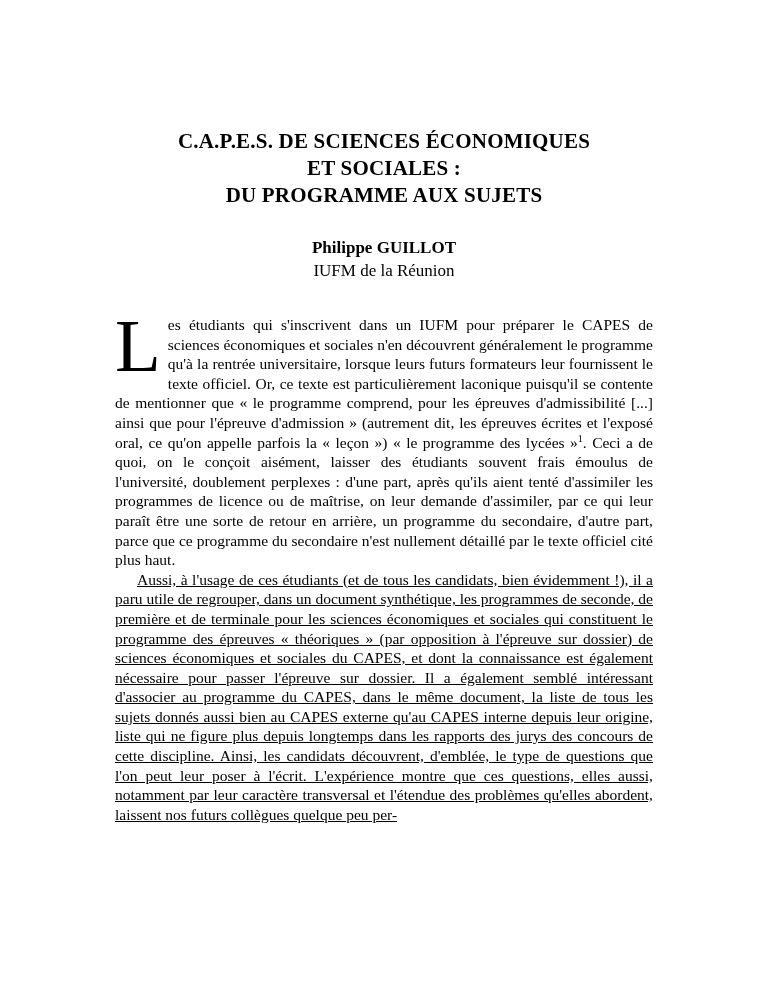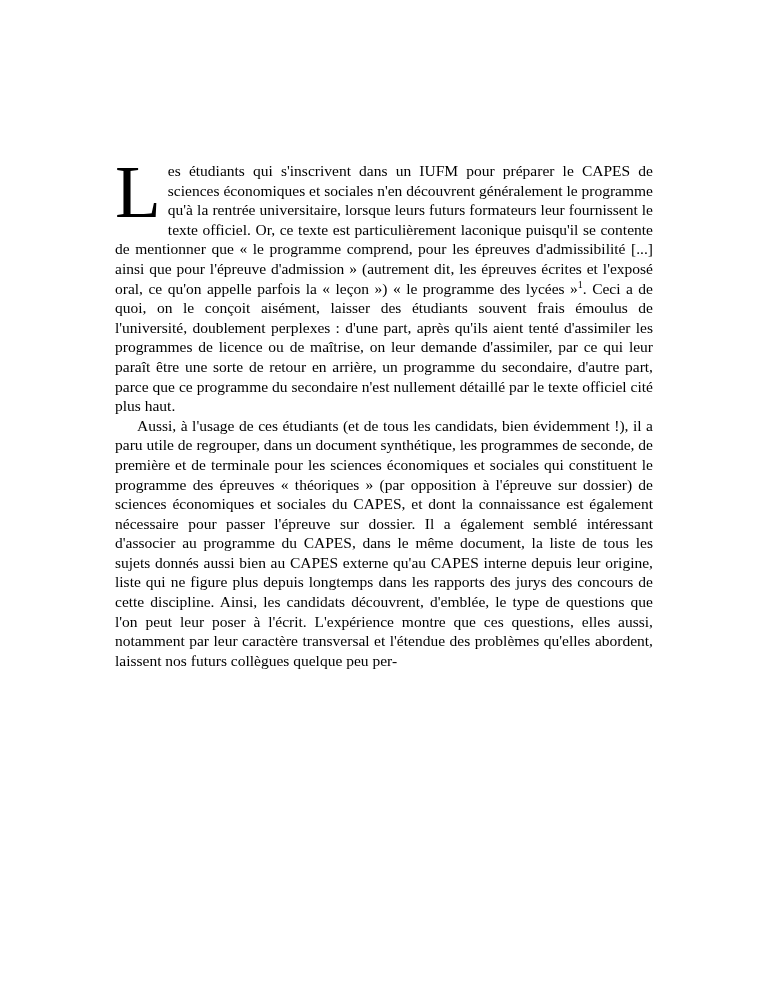--- a/index.html
+++ b/index.html
@@ -36,21 +36,21 @@
     font-size: 17px;
     line-height: 23px;
   }
   .body-text {
     margin-top: 33px;
     font-size: 15.5px;
     line-height: 19.6px;
     text-align: justify;
   }
   .para { margin: 0; }
-  .para-indent { text-indent: 22px; }
+  .para-indent { text-indent: 22px; text-decoration: underline; }
   .dropcap {
     float: left;
     font-size: 75px;
     line-height: 59px;
     padding-right: 7px;
     padding-top: 1px;
   }
   sup.fnref {
     font-size: 10px;
     line-height: 0;
@@ -77,20 +77,29 @@
     line-height: 0;
     vertical-align: super;
   }
 </style>
 </head>
 <body>
 
 <div class="page">
 
   <header class="title-block">
+    <h1 class="title">
+      <span class="title-line">C.A.P.E.S. DE SCIENCES ÉCONOMIQUES</span>
+      <span class="title-line">ET SOCIALES :</span>
+      <span class="title-line">DU PROGRAMME AUX SUJETS</span>
+    </h1>
+    <div class="author-block">
+      <div class="author">Philippe GUILLOT</div>
+      <div class="affiliation">IUFM de la Réunion</div>
+    </div>
   </header>
 
   <main class="body-text">
     <p class="para"><span class="dropcap">L</span><span>es étudiants qui s'inscrivent dans un IUFM pour préparer le CAPES de sciences économiques et sociales n'en découvrent généralement le programme qu'à la rentrée universitaire, lorsque leurs futurs formateurs leur fournissent le texte officiel. Or, ce texte est particulièrement laconique puisqu'il se contente de mentionner que « le programme comprend, pour les épreuves d'admissibilité [...] ainsi que pour l'épreuve d'admission » (autrement dit, les épreuves écrites et l'exposé oral, ce qu'on appelle parfois la « leçon ») « le programme des lycées »</span><sup class="fnref">1</sup><span>. Ceci a de quoi, on le conçoit aisément, laisser des étudiants souvent frais émoulus de l'université, doublement perplexes : d'une part, après qu'ils aient tenté d'assimiler les programmes de licence ou de maîtrise, on leur demande d'assimiler, par ce qui leur paraît être une sorte de retour en arrière, un programme du secondaire, d'autre part, parce que ce programme du secondaire n'est nullement détaillé par le texte officiel cité plus haut.</span></p>
     <p class="para para-indent">Aussi, à l'usage de ces étudiants (et de tous les candidats, bien évidemment !), il a paru utile de regrouper, dans un document synthétique, les programmes de seconde, de première et de terminale pour les sciences économiques et sociales qui constituent le programme des épreuves « théoriques » (par opposition à l'épreuve sur dossier) de sciences économiques et sociales du CAPES, et dont la connaissance est également nécessaire pour passer l'épreuve sur dossier. Il a également semblé intéressant d'associer au programme du CAPES, dans le même document, la liste de tous les sujets donnés aussi bien au CAPES externe qu'au CAPES interne depuis leur origine, liste qui ne figure plus depuis longtemps dans les rapports des jurys des concours de cette discipline. Ainsi, les candidats découvrent, d'emblée, le type de questions que l'on peut leur poser à l'écrit. L'expérience montre que ces questions, elles aussi, notamment par leur caractère transversal et l'étendue des problèmes qu'elles abordent, laissent nos futurs collègues quelque peu per-</p>
   </main>
 
 
 </div>
 

